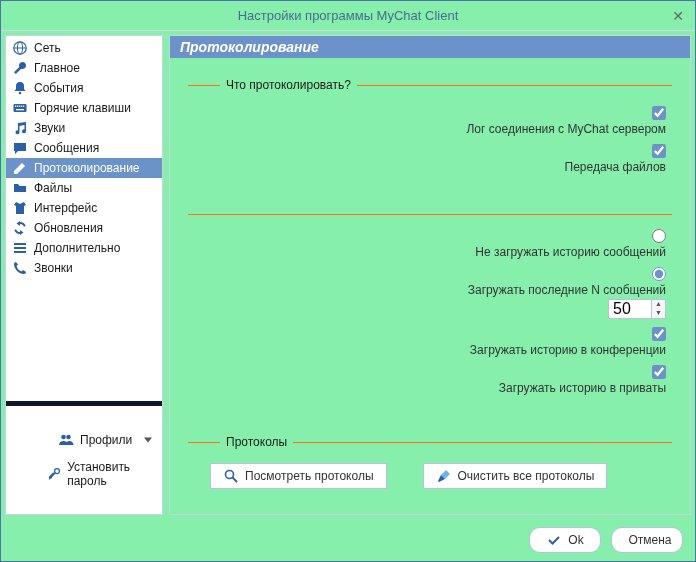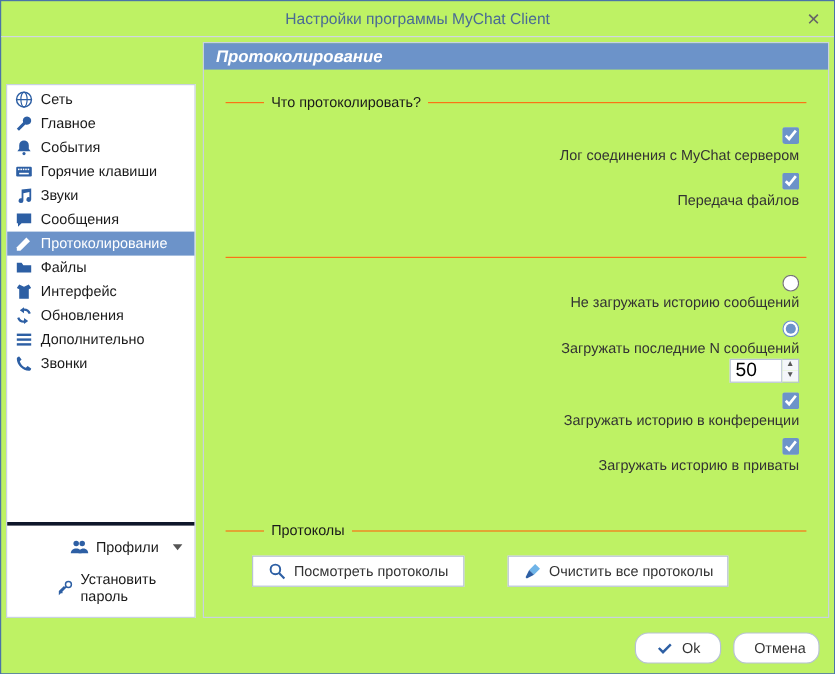--- a/index.html
+++ b/index.html
@@ -12,21 +12,21 @@
     width: 696px;
     height: 562px;
     overflow: hidden;
   }
   .window {
     width: 696px;
     height: 562px;
     border: 1px solid #4a74a8;
     display: flex;
     flex-direction: column;
-    background: #bef264;
+    background: #86efac;
   }
   .titlebar {
     height: 30px;
     display: flex;
     align-items: center;
     justify-content: center;
     position: relative;
     border-bottom: 1px solid #d0d7e2;
   }
   .titlebar .title {
@@ -51,21 +51,20 @@
     padding: 4px;
     gap: 6px;
     min-height: 0;
   }
   .sidebar {
     width: 158px;
     border: 1px solid #c8d2e0;
     display: flex;
     flex-direction: column;
     background: #fff;
-    margin-top: 35px;
   }
   .nav {
     flex: 1;
     padding: 2px 0;
   }
   .nav-item {
     display: flex;
     align-items: center;
     gap: 6px;
     padding: 2px 6px;
@@ -79,22 +78,22 @@
   }
   .nav-item .icon {
     width: 16px;
     height: 16px;
     display: flex;
     align-items: center;
     justify-content: center;
   }
   .nav-item .icon svg { width: 16px; height: 16px; }
   .sidebar-footer {
-    border-top: 3px solid #0f172a;
-    padding: 4px 0;
+    border-top: 5px solid #0f172a;
+    padding: 20px 0;
   }
   .sf-row {
     display: flex;
     align-items: center;
     gap: 6px;
     padding: 6px 8px 6px 42px;
     cursor: pointer;
     color: #1a1a1a;
     position: relative;
   }

